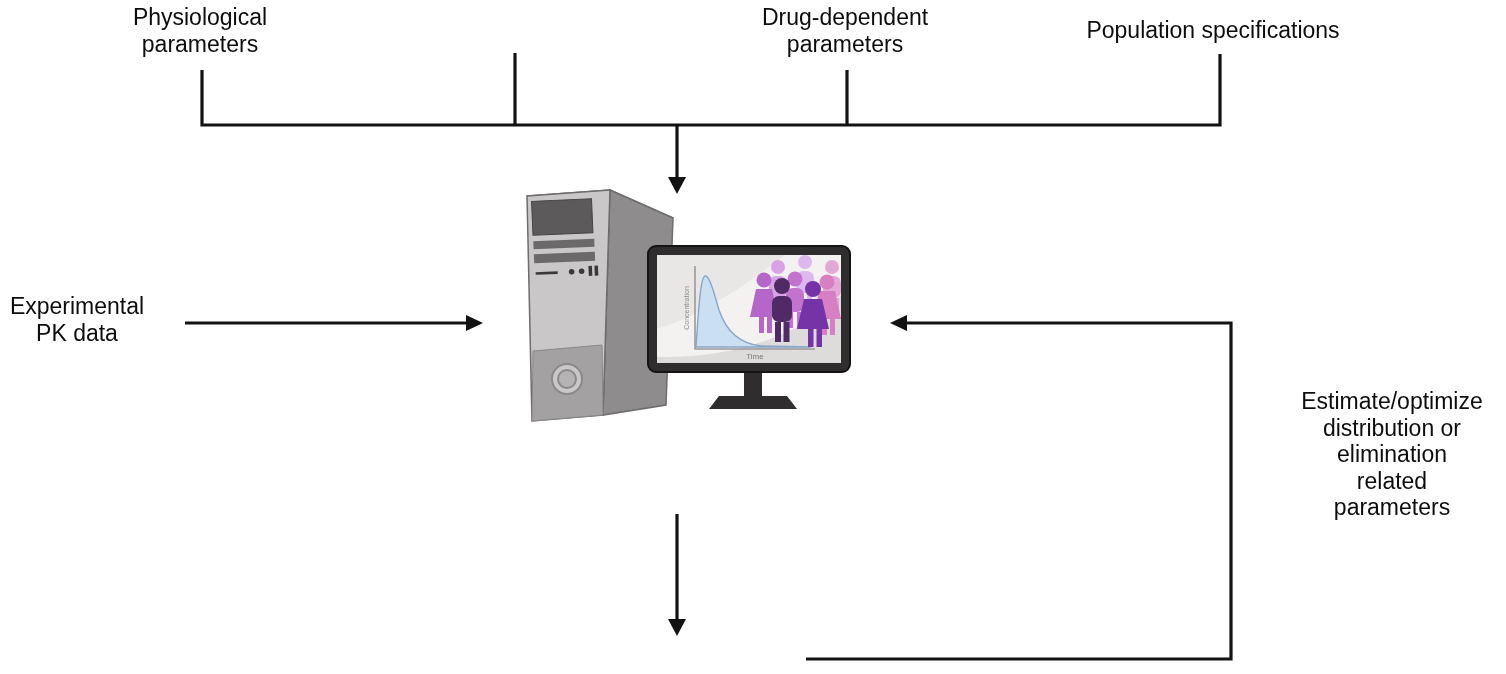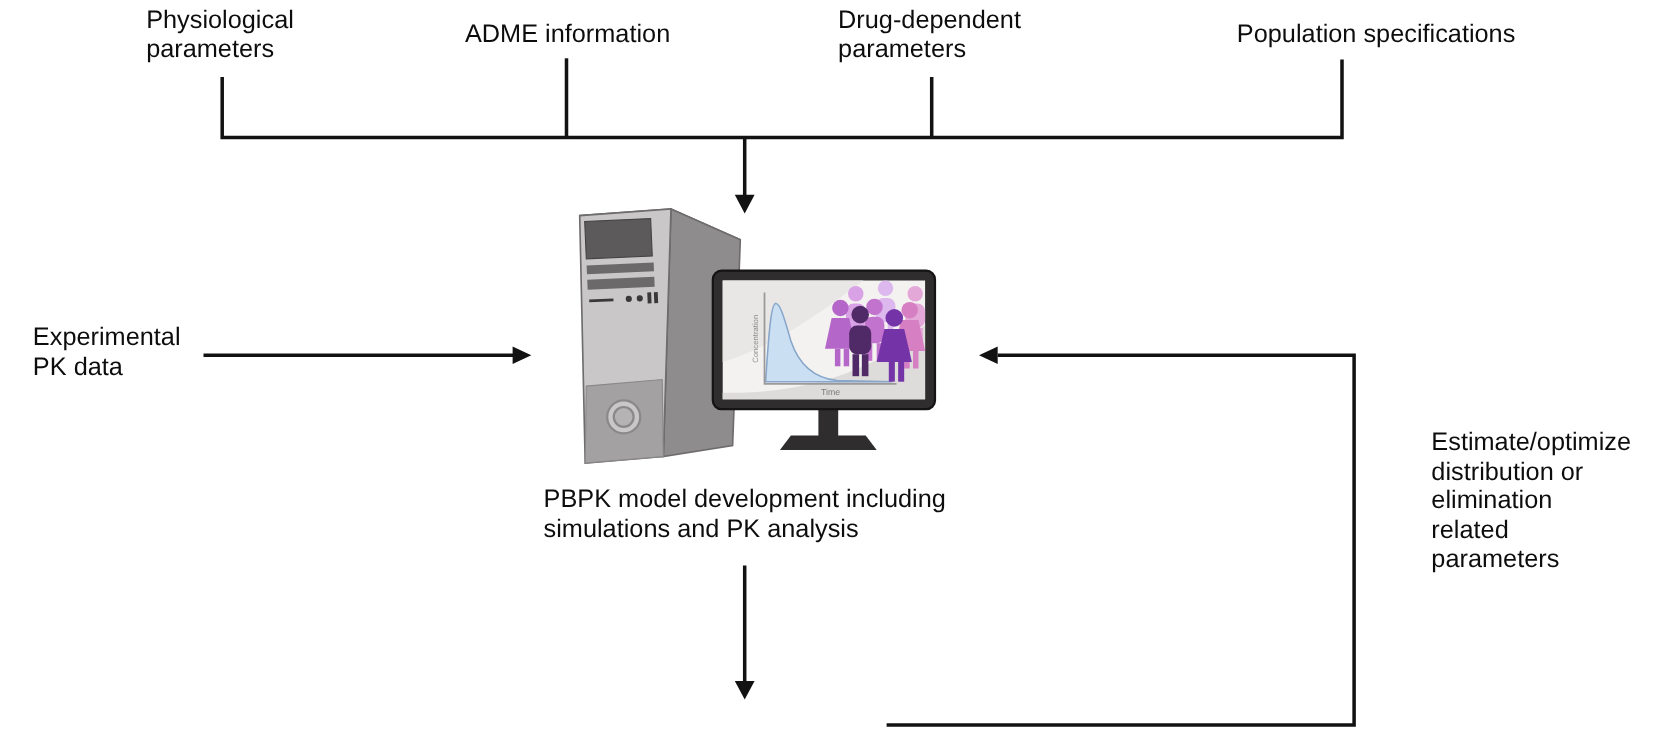--- a/index.html
+++ b/index.html
@@ -1,21 +1,21 @@
 <!DOCTYPE html>
 <html><head>
 <meta charset="utf-8">
 <style>
   html,body{margin:0;padding:0;background:#ffffff;}
   .canvas{
     position:relative;width:1506px;height:674px;background:#ffffff;
     font-family:"Liberation Sans",sans-serif;overflow:hidden;
   }
   .label{
-    position:absolute;transform:translateX(-50%);text-align:left;
+    position:absolute;transform:translateX(-50%);text-align:center;
     font-size:23px;line-height:26.5px;color:#0d0d0d;white-space:pre-line;
   }
   .connector-layer,.computer-layer{position:absolute;}
   .connector-layer{left:0;top:0;}
   .computer-layer{left:505px;top:183px;}
   svg text{font-family:"Liberation Sans",sans-serif;}
 </style>
 </head>
 <body>
 
@@ -123,26 +123,23 @@
             <path d="M299,116 h18 l7,30 h-32 Z" fill="#7434a8"></path>
             <rect x="303" y="146" width="5.5" height="18" fill="#7434a8"></rect>
             <rect x="311.5" y="146" width="5.5" height="18" fill="#7434a8"></rect>
           </g>
       </g>
     </g>
   </svg>
 
   <div class="label" style="left:200px;top:4px">Physiological
 parameters</div>
-  <div class="label" style="left:516px;top:17px">ADME information</div>
   <div class="label" style="left:845px;top:4px">Drug-dependent
 parameters</div>
-  <div class="label" style="left:1251px;top:17px">Population specifications</div>
-  <div class="label" style="left:97px;top:293px">Experimental
+  <div class="label" style="left:1213px;top:17px">Population specifications</div>
+  <div class="label" style="left:77px;top:293px">Experimental
 PK data</div>
-  <div class="label" style="left:677px;top:440px">PBPK model development including
-simulations and PK analysis</div>
   <div class="label" style="left:1392px;top:388px">Estimate/optimize
 distribution or
 elimination related
 parameters</div>
 
 </div>
 
 </body></html>

